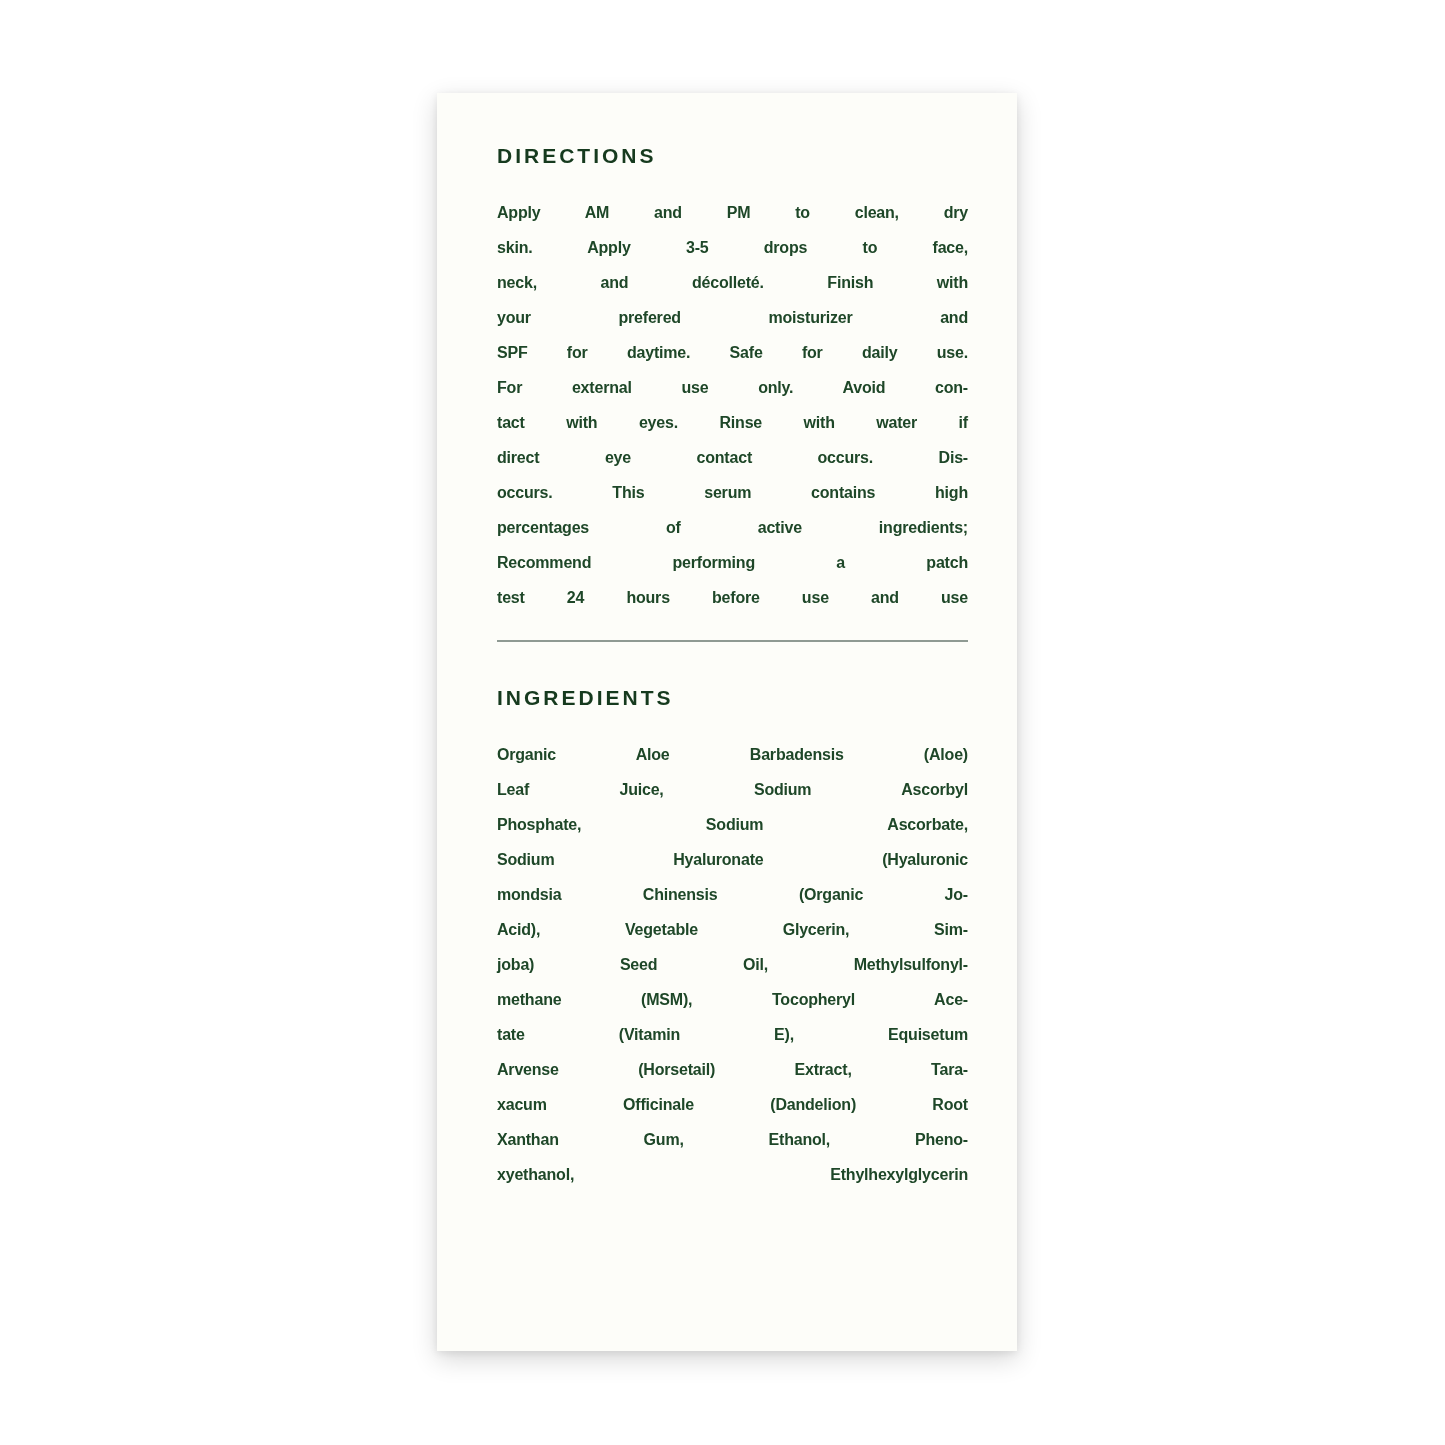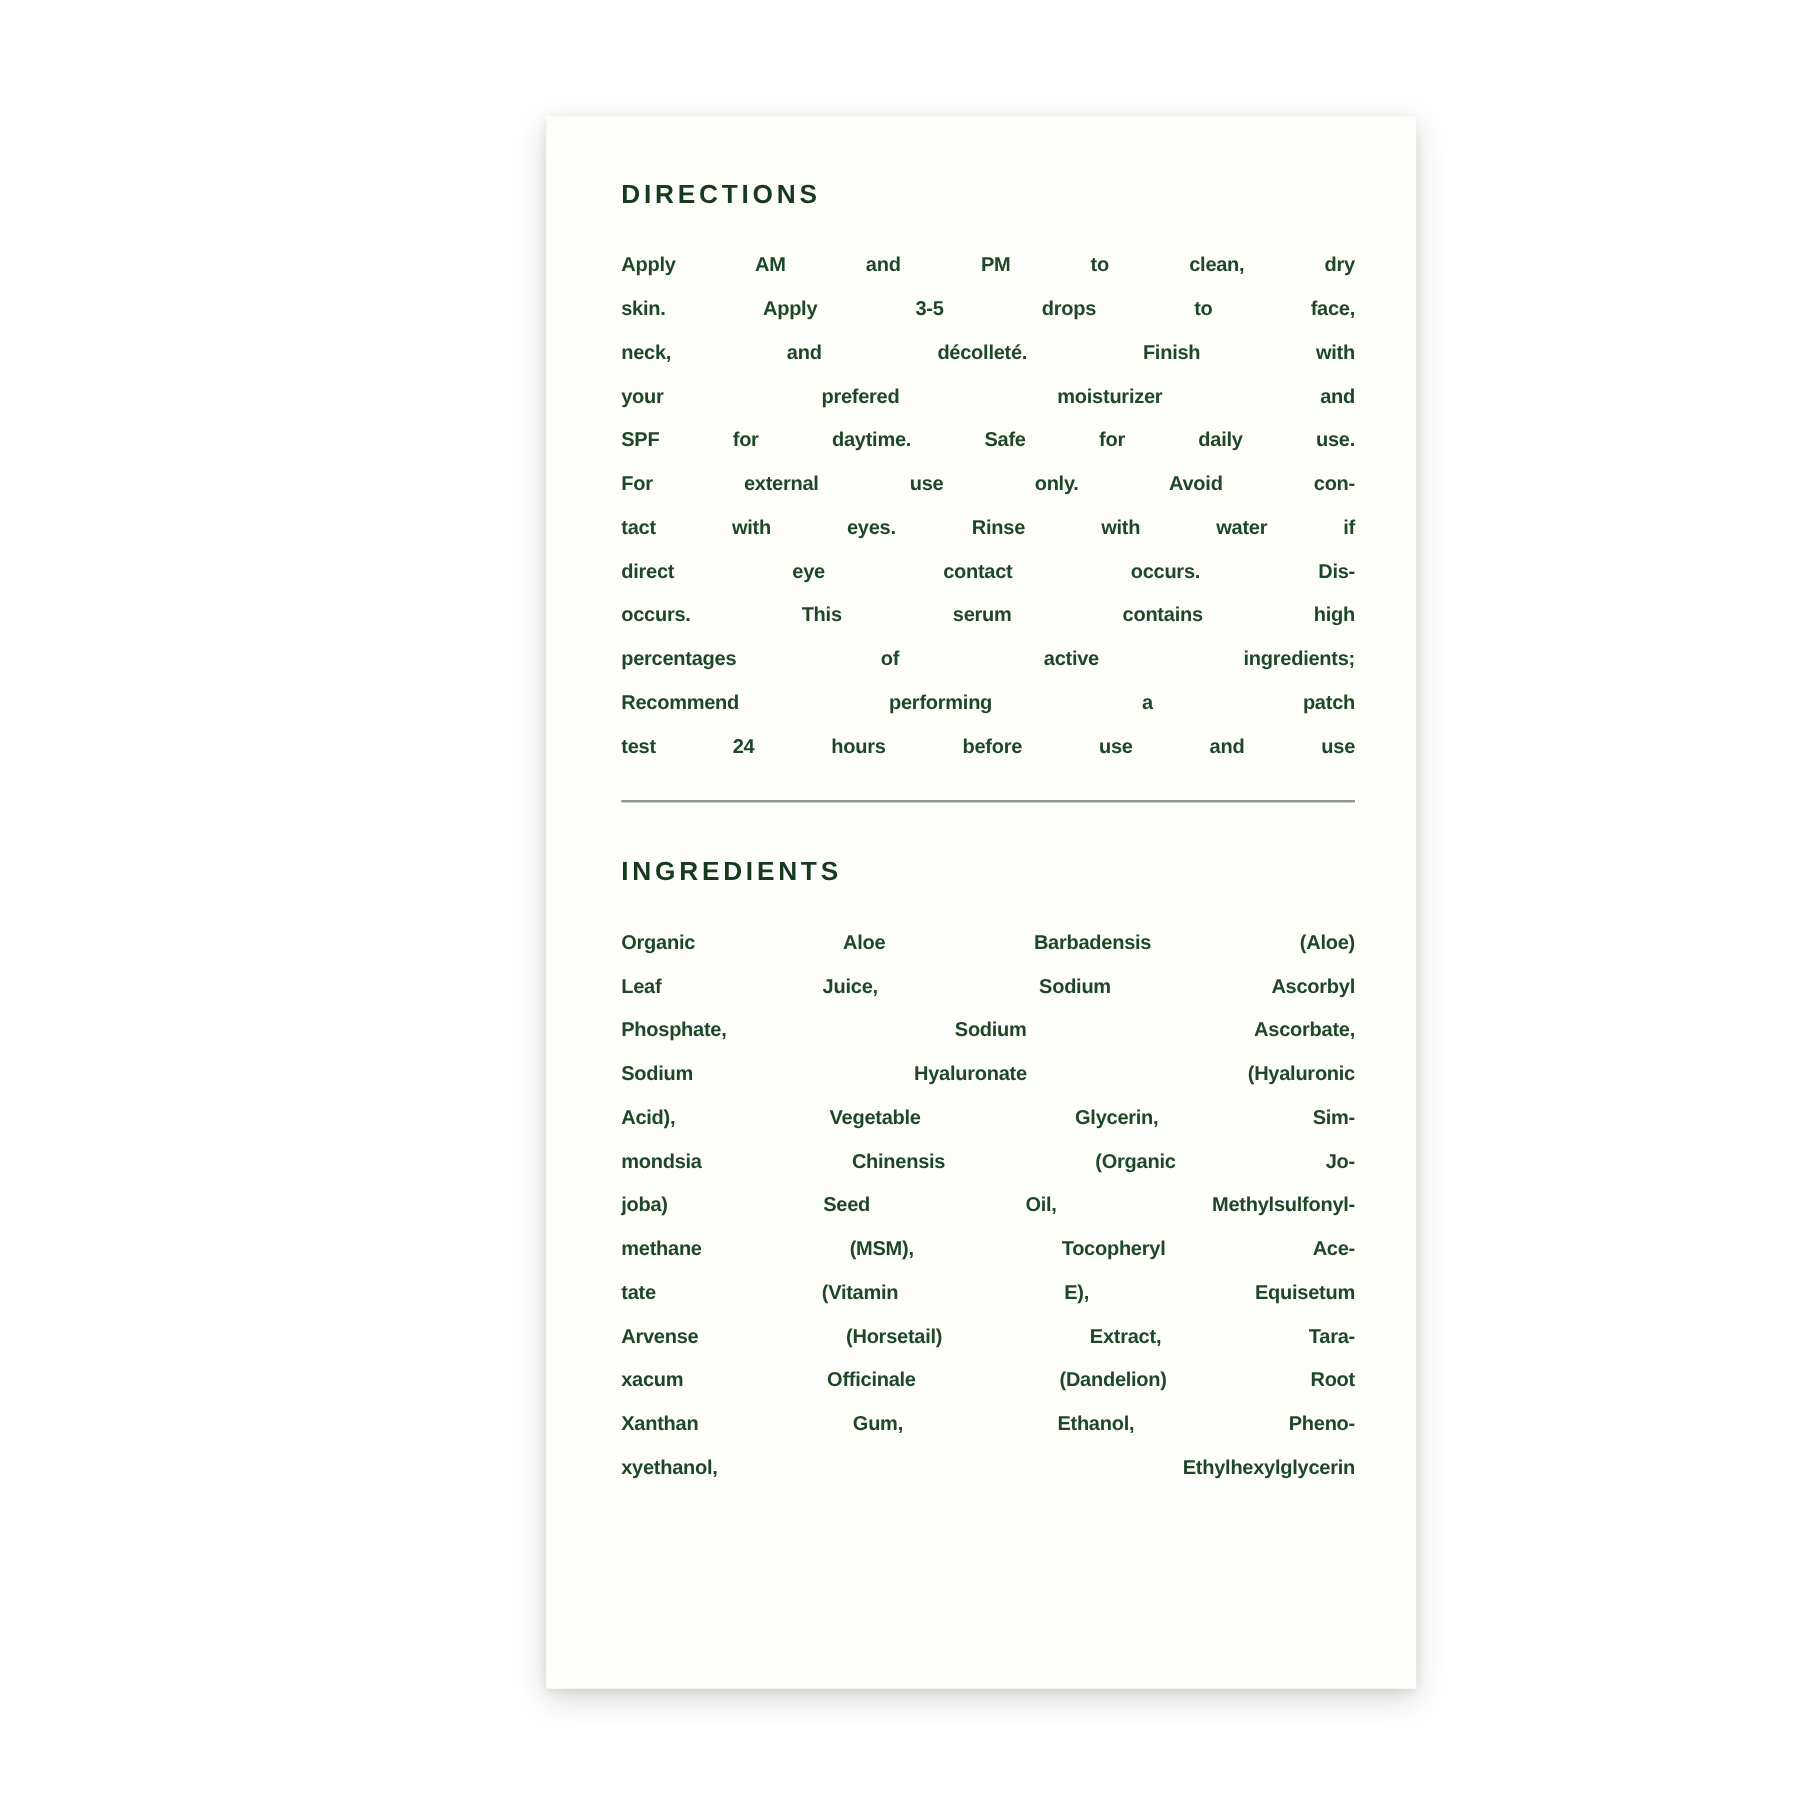--- a/index.html
+++ b/index.html
@@ -19,21 +19,21 @@
     height: 1445px;
     position: relative;
     background: var(--page-bg);
     font-family: "Liberation Sans", sans-serif;
     overflow: hidden;
   }
   .label-card {
     position: absolute;
     left: 437px;
     top: 93px;
-    width: 696px;
+    width: 580px;
     height: 1258px;
     background: var(--card-bg);
     box-shadow: 0 8px 24px rgba(0,0,0,0.16), 0 2px 8px rgba(0,0,0,0.08);
     padding: 51px 49px 30px 60px;
   }
   .section-heading {
     margin: 0 0 27px 0;
     font-size: 21px;
     font-weight: bold;
     letter-spacing: 3px;
@@ -89,22 +89,22 @@
 
   <div class="section-divider"></div>
 
   <div>
     <h2 class="section-heading">INGREDIENTS</h2>
     <div class="para">
         <div class="tline">Organic Aloe Barbadensis (Aloe)</div>
         <div class="tline">Leaf Juice, Sodium Ascorbyl</div>
         <div class="tline">Phosphate, Sodium Ascorbate,</div>
         <div class="tline">Sodium Hyaluronate (Hyaluronic</div>
+        <div class="tline">mondsia Chinensis (Organic Jo-</div>
         <div class="tline">Acid), Vegetable Glycerin, Sim-</div>
-        <div class="tline">mondsia Chinensis (Organic Jo-</div>
         <div class="tline">joba) Seed Oil, Methylsulfonyl-</div>
         <div class="tline">methane (MSM), Tocopheryl Ace-</div>
         <div class="tline">tate (Vitamin E), Equisetum</div>
         <div class="tline">Arvense (Horsetail) Extract, Tara-</div>
         <div class="tline">xacum Officinale (Dandelion) Root</div>
         <div class="tline">Xanthan Gum, Ethanol, Pheno-</div>
         <div class="tline">xyethanol, Ethylhexylglycerin</div>
       </div>
   </div>
 

